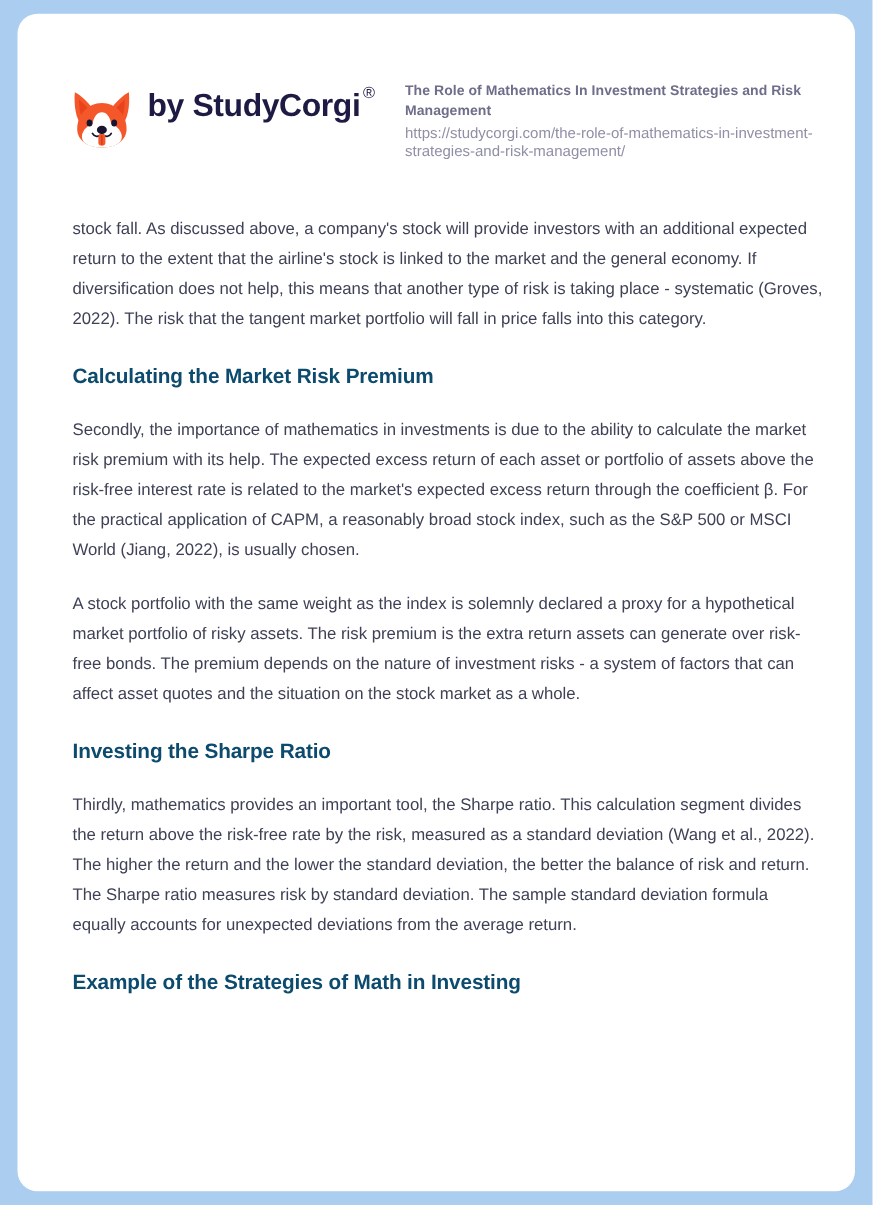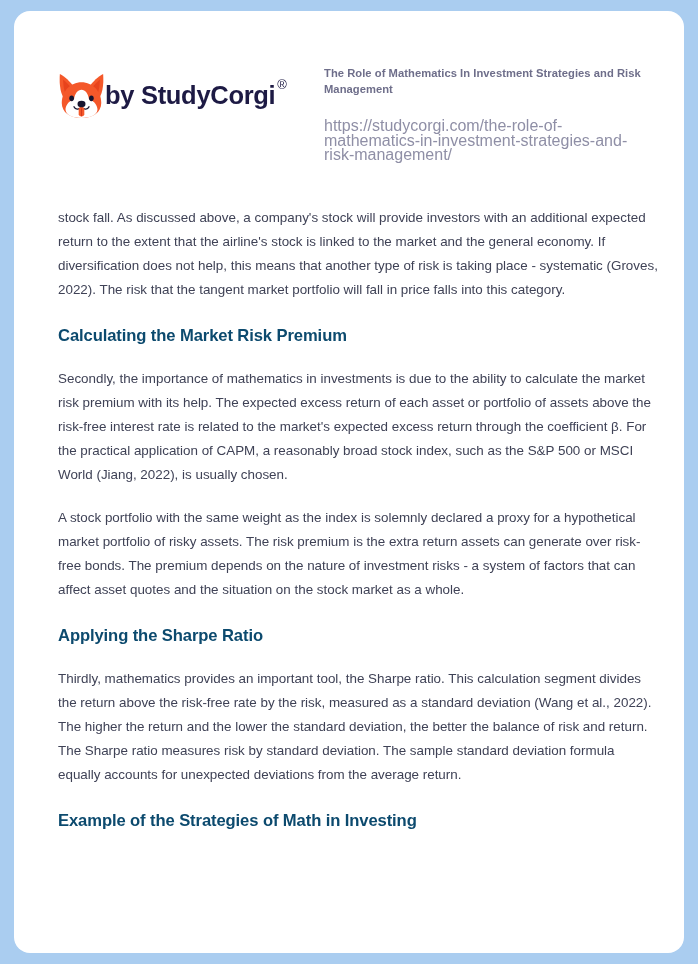--- a/index.html
+++ b/index.html
@@ -30,21 +30,21 @@
   
   .doc-header {
     display: flex;
     align-items: flex-start;
     justify-content: space-between;
     padding: 51px 30px 0 44px;
   }
 
   .brand {
     display: flex;
-    align-items: center;
+    gap: 13px;
     flex: 0 0 auto;
     padding-top: 9px;
   }
 
   .corgi-logo {
     width: 47px;
     height: 49px;
     display: block;
     flex: 0 0 auto;
   }
@@ -78,22 +78,22 @@
 
   .doc-title {
     font-size: 11.2px;
     font-weight: bold;
     line-height: 15.5px;
     color: #6e6e8a;
     letter-spacing: 0.05px;
   }
 
   .doc-url {
-    margin-top: 22px;
-    font-size: 16px;
+    margin-top: 2px;
+    font-size: 12px;
     font-weight: normal;
     line-height: 14.5px;
     color: #8f8fa6;
     word-break: break-word;
   }
 
   
   .doc-body {
     padding: 0 25px 0 44px;
     margin-top: 43px;
@@ -160,18 +160,18 @@
       <div class="doc-url">https://studycorgi.com/the-role-of-mathematics-in-investment-strategies-and-risk-management/</div>
     </div>
 
   </div>
 
   <div class="doc-body" id="doc-body">
       <p class="para">stock fall. As discussed above, a company's stock will provide investors with an additional expected return to the extent that the airline's stock is linked to the market and the general economy. If diversification does not help, this means that another type of risk is taking place - systematic (Groves, 2022). The risk that the tangent market portfolio will fall in price falls into this category.</p>
       <h2 class="section-heading">Calculating the Market Risk Premium</h2>
       <p class="para">Secondly, the importance of mathematics in investments is due to the ability to calculate the market risk premium with its help. The expected excess return of each asset or portfolio of assets above the risk-free interest rate is related to the market's expected excess return through the coefficient β. For the practical application of CAPM, a reasonably broad stock index, such as the S&amp;P 500 or MSCI World (Jiang, 2022), is usually chosen.</p>
       <p class="para">A stock portfolio with the same weight as the index is solemnly declared a proxy for a hypothetical market portfolio of risky assets. The risk premium is the extra return assets can generate over risk-free bonds. The premium depends on the nature of investment risks - a system of factors that can affect asset quotes and the situation on the stock market as a whole.</p>
-      <h2 class="section-heading">Applying the Sharpe Ratio</h2>
+      <h2 class="section-heading">Investing the Sharpe Ratio</h2>
       <p class="para">Thirdly, mathematics provides an important tool, the Sharpe ratio. This calculation segment divides the return above the risk-free rate by the risk, measured as a standard deviation (Wang et al., 2022). The higher the return and the lower the standard deviation, the better the balance of risk and return. The Sharpe ratio measures risk by standard deviation. The sample standard deviation formula equally accounts for unexpected deviations from the average return.</p>
       <h2 class="section-heading">Example of the Strategies of Math in Investing</h2>
     </div>
 
 </div>
 
 </body></html>

